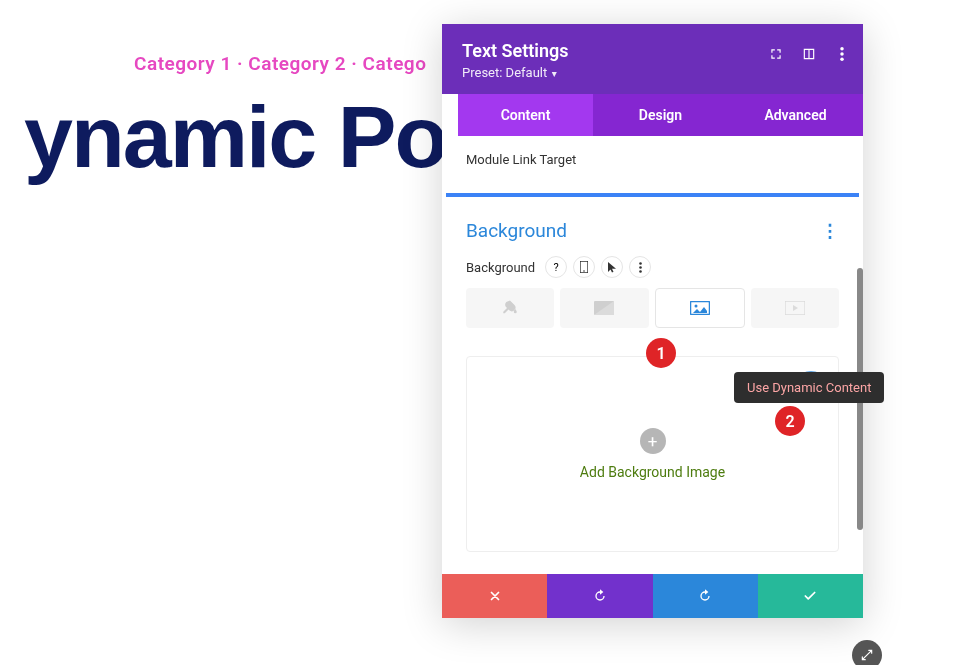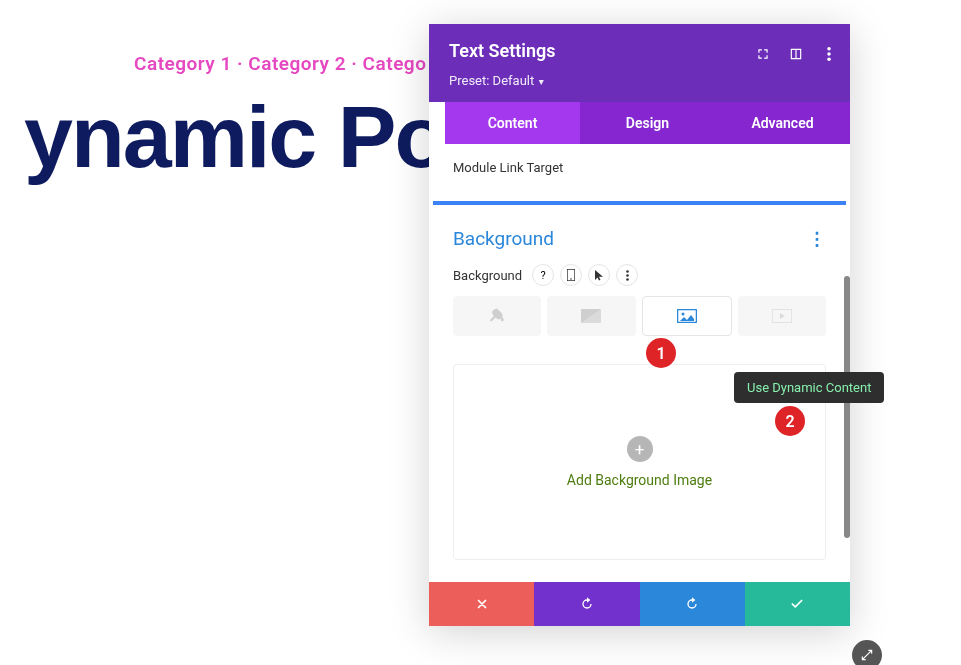--- a/index.html
+++ b/index.html
@@ -3,24 +3,24 @@
 <meta charset="utf-8">
 <style>
 * { box-sizing: border-box; margin: 0; padding: 0; }
 body { font-family: -apple-system, BlinkMacSystemFont, "Segoe UI", Roboto, sans-serif; background: #fff; width: 961px; height: 665px; position: relative; overflow: hidden; }
 
 .bg-layer { position: absolute; top: 0; left: 0; padding-top: 52px; margin-left: 24px; }
 .categories { color: #e648c1; font-size: 19px; font-weight: 600; letter-spacing: 0.5px; margin-bottom: 20px; padding-left: 110px; }
 .big-title { color: #0e1b5e; font-size: 88px; font-weight: 700; line-height: 0.95; letter-spacing: -2px; font-family: "Segoe UI", Arial, sans-serif; }
 .big-title .line { display: block; }
 
-.panel { position: absolute; top: 24px; left: 429px; width: 421px; background: #fff; box-shadow: 0 6px 40px rgba(0,0,0,0.18); border-radius: 6px; overflow: visible; }
+.panel { position: absolute; top: 24px; left: 442px; width: 421px; background: #fff; box-shadow: 0 6px 40px rgba(0,0,0,0.18); border-radius: 6px; overflow: visible; }
 .panel-header { background: #6c2eb9; color: #fff; padding: 16px 20px 14px; position: relative; }
 .panel-title { font-size: 18px; font-weight: 600; }
-.panel-preset { font-size: 13px; opacity: 0.9; margin-top: 12px; }
+.panel-preset { font-size: 13px; opacity: 0.9; margin-top: 4px; }
 .panel-preset .chev { font-size: 10px; margin-left: 2px; }
 .panel-header-icons { position: absolute; right: 14px; top: 22px; display: flex; gap: 18px; }
 .panel-header-icons span { width: 15px; height: 15px; display: inline-flex; align-items: center; justify-content: center; }
 .panel-header-icons svg { fill: #fff; }
 
 .tabs { display: flex; background: #8526d1; margin-left: 16px; }
 .tab { flex: 1; text-align: center; padding: 13px 0; color: #fff; font-size: 14px; font-weight: 600; cursor: pointer; }
 .tab.active { background: #a338ef; }
 
 .panel-body { padding: 4px; position: relative; }
@@ -58,21 +58,21 @@
 .footer-btn.purple { background: #7231cc; }
 .footer-btn.blue { background: #2b87da; }
 .footer-btn.green { background: #26b O9a; background: #2bb39a; }
 .footer-btn.green { background: #26b99a; }
 .footer-btn svg { fill: #fff; }
 
 .badge { width: 30px; height: 30px; border-radius: 50%; background: #df2427; color: #fff; display: flex; align-items: center; justify-content: center; font-size: 16px; font-weight: 600; position: absolute; z-index: 5; }
 .badge-1 { top: 338px; left: 646px; }
 .badge-2 { top: 406px; left: 775px; }
 
-.tooltip { position: absolute; top: 372px; left: 734px; background: #2e2e2e; color: #86efac; font-size: 13px; padding: 8px 13px; border-radius: 4px; white-space: nowrap; z-index: 6; }
+.tooltip { position: absolute; top: 372px; left: 734px; background: #2e2e2e; color: #fca5a5; font-size: 13px; padding: 8px 13px; border-radius: 4px; white-space: nowrap; z-index: 6; }
 
 .expand-fab { position: absolute; right: 79px; top: 640px; width: 30px; height: 30px; border-radius: 50%; background: #555; display: flex; align-items: center; justify-content: center; }
 .expand-fab svg { fill: #fff; }
 </style>
 </head>
 <body>
 
 <div class="bg-layer">
   <div class="categories">Category 1 · Category 2 · Catego</div>
   <div class="big-title">

